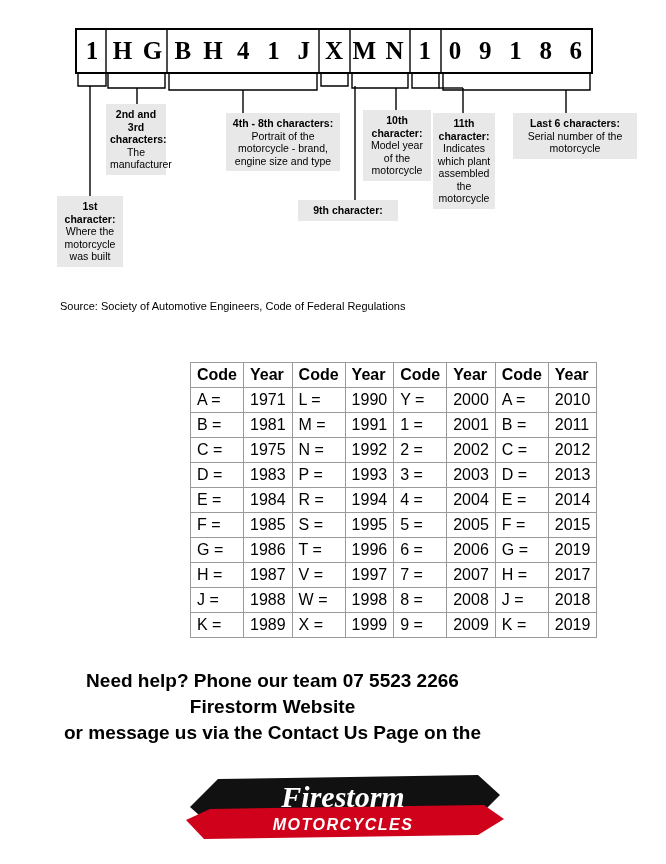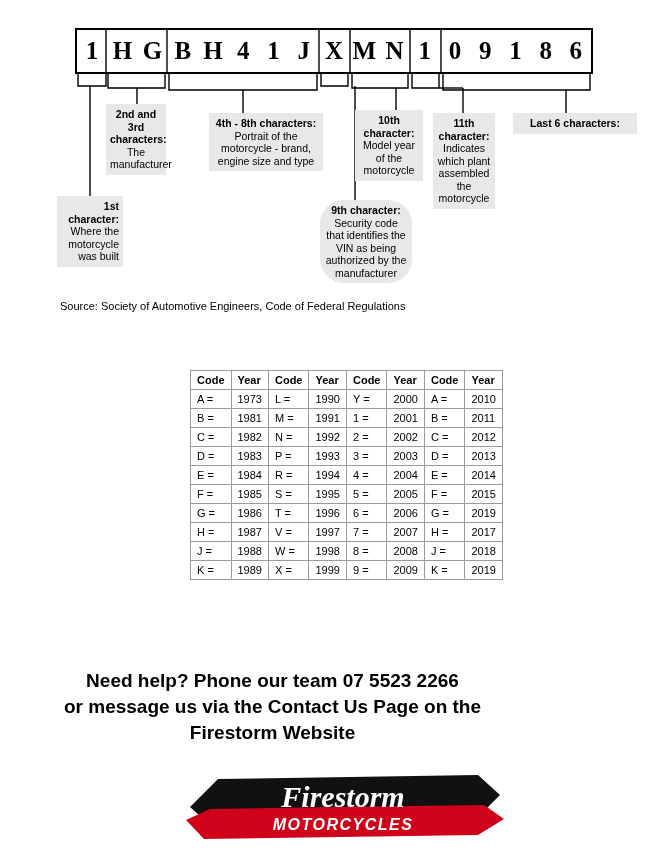--- a/index.html
+++ b/index.html
@@ -55,43 +55,43 @@
     font-size: 10.5px;
     line-height: 12.5px;
     text-align: center;
     padding: 4px 4px;
     box-sizing: border-box;
   }
   .callout b {
     font-weight: bold;
   }
 
-  #callout-1 { left: 57px;  top: 196px; width: 66px; text-align: right; }
+  #callout-1 { left: 57px;  top: 196px; width: 66px; }
   #callout-2 { left: 106px; top: 104px; width: 60px; }
-  #callout-3 { left: 209px; top: 113px; width: 114px; }
-  #callout-4 { left: 320px; top: 200px; width: 92px; border-radius: 24px; }
-  #callout-5 { left: 355px; top: 110px; width: 68px; }
+  #callout-3 { left: 226px; top: 113px; width: 114px; }
+  #callout-4 { left: 298px; top: 200px; width: 100px; }
+  #callout-5 { left: 363px; top: 110px; width: 68px; }
   #callout-6 { left: 433px; top: 113px; width: 62px; }
   #callout-7 { left: 513px; top: 113px; width: 124px; }
 
   
   #source-line {
     position: absolute;
     left: 60px;
     top: 300px;
     font-size: 11px;
   }
 
   
   #code-table {
     position: absolute;
     left: 190px;
-    top: 370px;
+    top: 362px;
     border-collapse: collapse;
-    font-size: 11px;
+    font-size: 16px;
   }
   #code-table th, #code-table td {
     border: 1px solid #9a9a9a;
     padding: 3px 6px;
     height: 19px;
     box-sizing: border-box;
     font-weight: normal;
     text-align: left;
     white-space: nowrap;
   }
@@ -187,76 +187,76 @@
   <span>The manufacturer</span>
 </div>
 
 <div class="callout" id="callout-3">
   <b>4th - 8th characters:</b><br>
   <span>Portrait of the motorcycle - brand, engine size and type</span>
 </div>
 
 <div class="callout" id="callout-4">
   <b>9th character:</b><br>
-  <span>Security code that identifies the VIN as being authorized by the manufacturer</span>
 </div>
 
 <div class="callout" id="callout-5">
   <b>10th character:</b><br>
   <span>Model year of the motorcycle</span>
 </div>
 
 <div class="callout" id="callout-6">
   <b>11th character:</b><br>
   <span>Indicates which plant assembled the motorcycle</span>
 </div>
 
 <div class="callout" id="callout-7">
   <b>Last 6 characters:</b><br>
+  <span>Serial number of the motorcycle</span>
 </div>
 
 <div id="source-line">Source:  Society of Automotive Engineers, Code of Federal Regulations</div>
 
 <table id="code-table">
   <thead>
     <tr>
       <th>Code</th>
       <th>Year</th>
       <th>Code</th>
       <th>Year</th>
       <th>Code</th>
       <th>Year</th>
       <th>Code</th>
       <th>Year</th>
     </tr>
   </thead>
   <tbody id="code-table-body">
       <tr>
         <td>A =</td>
-        <td>1973</td>
+        <td>1971</td>
         <td>L =</td>
         <td>1990</td>
         <td>Y =</td>
         <td>2000</td>
         <td>A =</td>
         <td>2010</td>
       </tr>
       <tr>
         <td>B =</td>
         <td>1981</td>
         <td>M =</td>
         <td>1991</td>
         <td>1 =</td>
         <td>2001</td>
         <td>B =</td>
         <td>2011</td>
       </tr>
       <tr>
         <td>C =</td>
-        <td>1982</td>
+        <td>1975</td>
         <td>N =</td>
         <td>1992</td>
         <td>2 =</td>
         <td>2002</td>
         <td>C =</td>
         <td>2012</td>
       </tr>
       <tr>
         <td>D =</td>
         <td>1983</td>
@@ -325,22 +325,22 @@
         <td>9 =</td>
         <td>2009</td>
         <td>K =</td>
         <td>2019</td>
       </tr>
     </tbody>
 </table>
 
 <div id="help-text">
   <div>Need help?  Phone our team 07 5523 2266</div>
+  <div>Firestorm Website</div>
   <div>or message us via the Contact Us Page on the</div>
-  <div>Firestorm Website</div>
 </div>
 
 <svg id="logo" viewBox="0 0 330 85" xmlns="http://www.w3.org/2000/svg">
   <g>
     <path d="M12 42 L40 14 L300 10 L322 30 L300 52 L30 58 Z" fill="#111111"></path>
     <path d="M8 55 L32 44 L306 40 L326 54 L300 70 L26 74 Z" fill="#d0021b"></path>
     <text x="165" y="42" text-anchor="middle" font-family="Liberation Serif, serif" font-size="30" font-style="italic" font-weight="bold" fill="#ffffff">Firestorm</text>
     <text x="165" y="65" text-anchor="middle" font-family="Liberation Sans, sans-serif" font-size="16" font-style="italic" font-weight="bold" fill="#ffffff" letter-spacing="1.5">MOTORCYCLES</text>
   </g>
 </svg>

